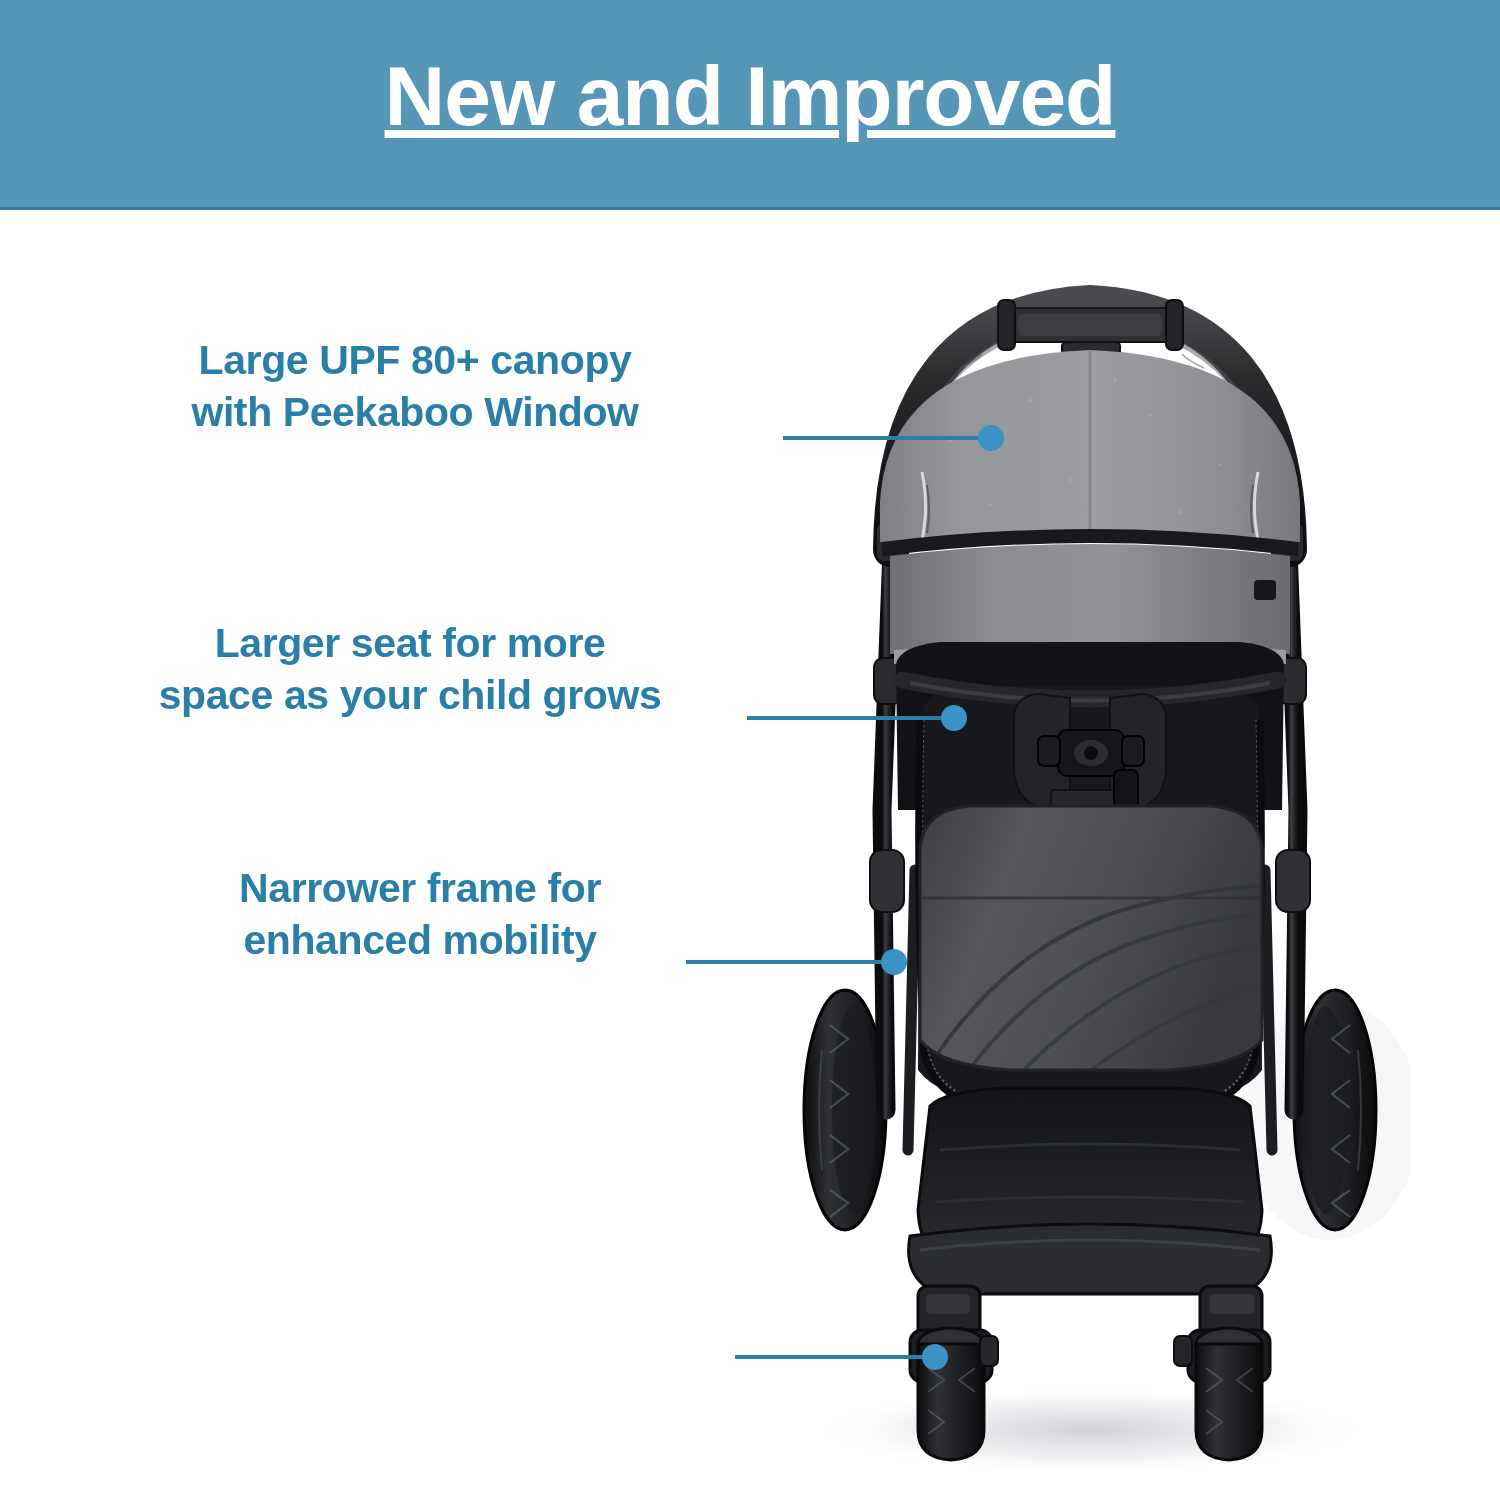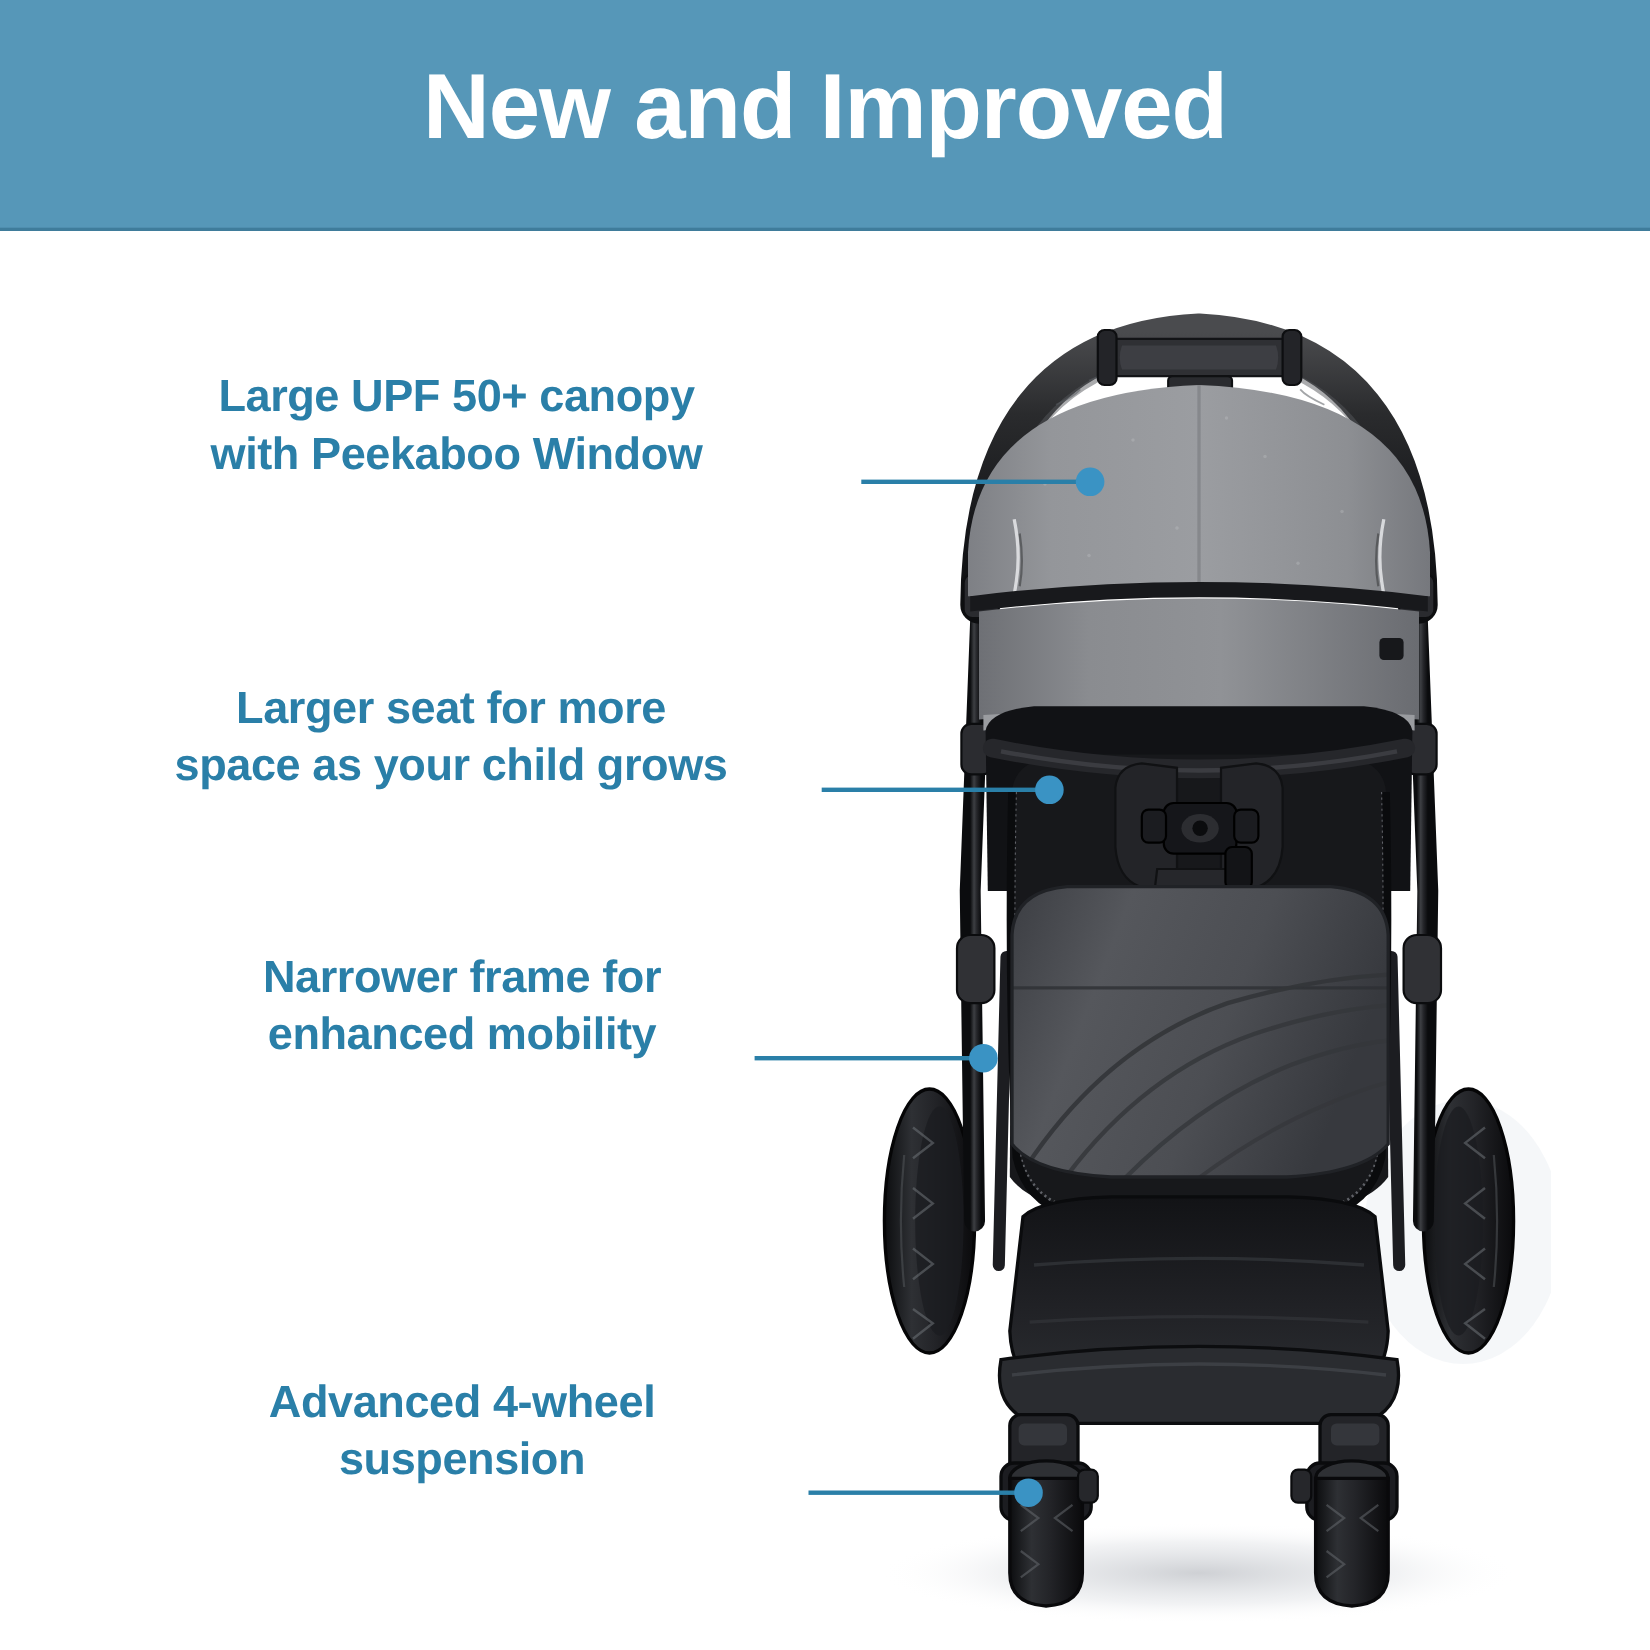--- a/index.html
+++ b/index.html
@@ -34,20 +34,21 @@
     left: 0;
     top: 52px;
     width: 1500px;
     text-align: center;
     color: #ffffff;
     font-size: 84px;
     font-weight: 700;
     letter-spacing: -1px;
     line-height: 1.05;
     font-family: "Liberation Sans", sans-serif;
+    text-decoration: underline;
   }
 
   
   .callout {
     position: absolute;
     color: #2a7fa8;
     font-size: 41px;
     font-weight: 600;
     line-height: 1.28;
     text-align: center;
@@ -333,25 +334,23 @@
 
   <div class="leader-line" id="line-seat"></div>
   <div class="leader-dot" id="dot-seat"></div>
 
   <div class="leader-line" id="line-frame"></div>
   <div class="leader-dot" id="dot-frame"></div>
 
   <div class="leader-line" id="line-susp"></div>
   <div class="leader-dot" id="dot-susp"></div>
 
-  <div class="callout" id="callout-canopy">Large UPF 50+ canopy
+  <div class="callout" id="callout-canopy">Large UPF 80+ canopy
 with Peekaboo Window</div>
 
   <div class="callout" id="callout-frame">Narrower frame for
 enhanced mobility</div>
 
   <div class="callout" id="callout-seat">Larger seat for more
 space as your child grows</div>
 
-  <div class="callout" id="callout-susp">Advanced 4-wheel
-suspension</div>
 
 </div>
 
 </body></html>

